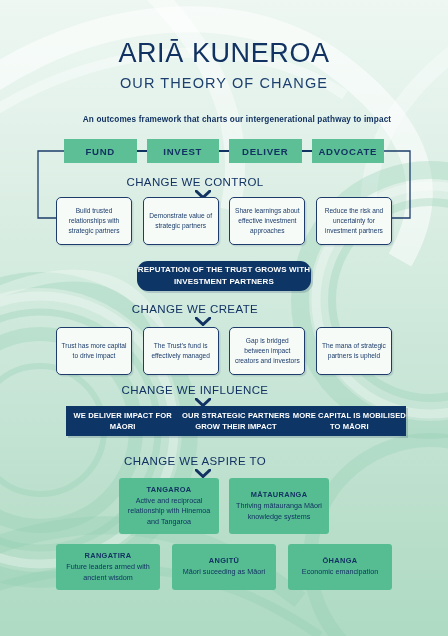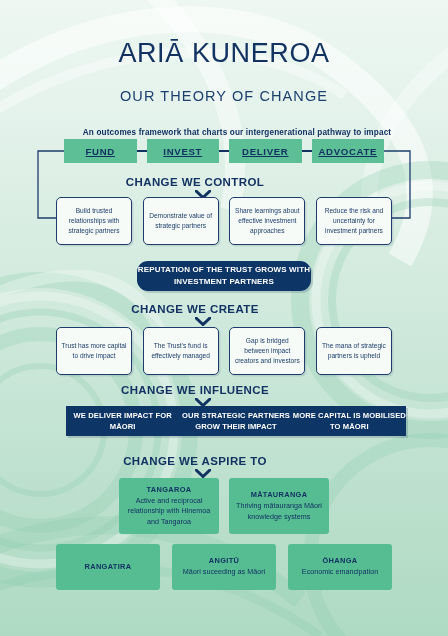--- a/index.html
+++ b/index.html
@@ -48,21 +48,21 @@
   .title {
     color: #123262;
     font-size: 27px;
     font-weight: normal;
     letter-spacing: 0.6px;
   }
   .subtitle {
     color: #1c3f6e;
     font-size: 14.5px;
     letter-spacing: 1.1px;
-    margin-top: 19px;
+    margin-top: 6px;
   }
   .tagline {
     color: #123262;
     font-size: 8.2px;
     font-weight: bold;
     margin-top: 24px;
     letter-spacing: 0.15px;
     margin-left: 26px;
   }
 
@@ -80,21 +80,20 @@
     flex: 1;
     height: 24px;
     background: #5cbf95;
     color: #123262;
     font-size: 9.6px;
     font-weight: bold;
     letter-spacing: 0.7px;
     display: flex;
     align-items: center;
     justify-content: center;
-    text-decoration: underline;
   }
   .pill-dash {
     width: 10px;
     height: 1.5px;
     background: #123262;
     flex: none;
   }
 
   
   #bracket-svg {
@@ -105,21 +104,21 @@
     height: 120px;
   }
 
   
   .section-heading {
     position: absolute;
     width: 390px;
     text-align: center;
     color: #123262;
     font-size: 11.5px;
-    font-weight: bold;
+    font-weight: normal;
     letter-spacing: 0.4px;
   }
   .chev {
     display: block;
     margin: 2px auto 0;
     width: 0; height: 0;
   }
   .chev svg { display: block; margin: 0 auto; }
 
   
@@ -358,20 +357,21 @@
     </div>
     <div class="green-card">
       <div class="gc-title">MĀTAURANGA</div>
       <div class="gc-body">Thriving mātauranga Māori knowledge systems</div>
     </div>
   </div>
 
   <div class="green-row-3">
     <div class="green-card">
       <div class="gc-title">RANGATIRA</div>
+      <div class="gc-body">Future leaders armed with ancient wisdom</div>
     </div>
     <div class="green-card">
       <div class="gc-title">ANGITŪ</div>
       <div class="gc-body">Māori suceeding as Māori</div>
     </div>
     <div class="green-card">
       <div class="gc-title">ŌHANGA</div>
       <div class="gc-body">Economic emancipation</div>
     </div>
   </div>

